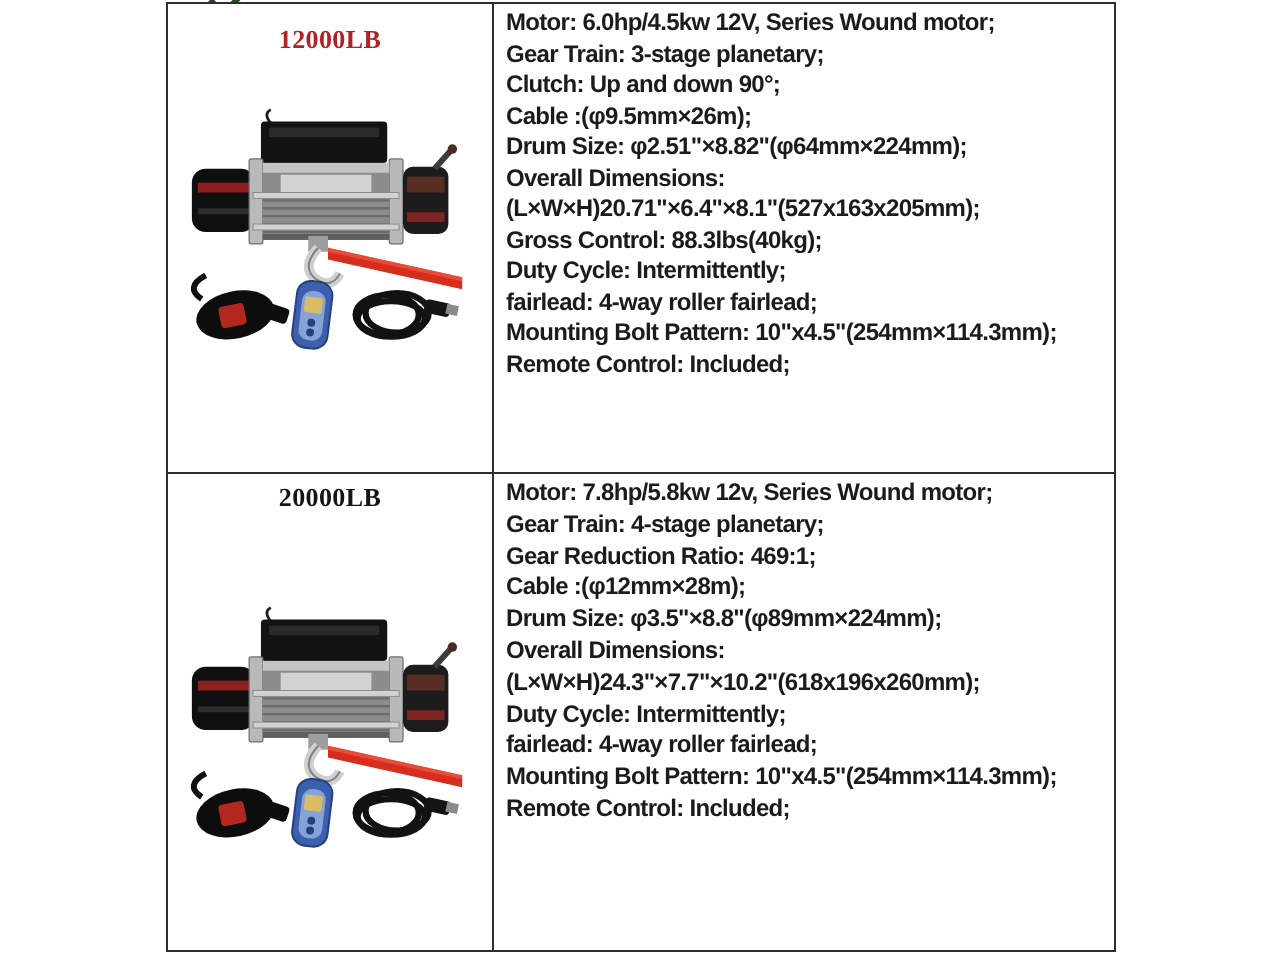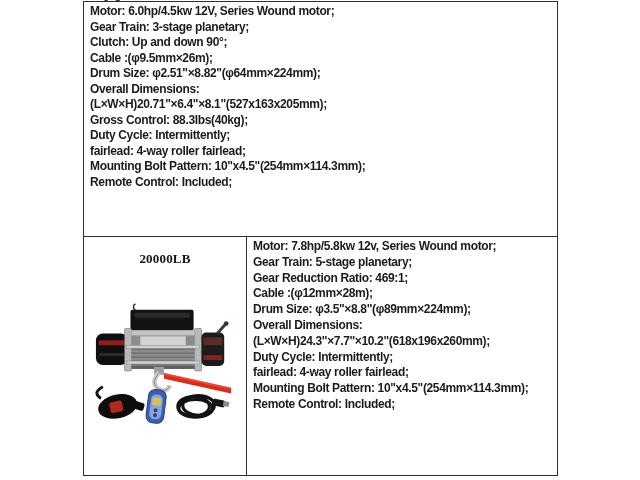--- a/index.html
+++ b/index.html
@@ -35,21 +35,21 @@
   }
   .product-label {
     display: block;
     text-align: center;
     font-family: "Liberation Serif", serif;
     font-weight: bold;
     font-size: 13px;
     letter-spacing: 0.2px;
   }
   .row-1 .product-label { margin-top: 10px; }
-  .row-2 .product-label { margin-top: 14px; }
+  .row-2 .product-label { margin-top: 4px; }
 
   .winch-img { position: absolute; left: 7px; }
   .row-1 .winch-img { top: 52px; }
   .row-2 .winch-img { top: 66px; }
 
   .cell-specs {
     flex: 1;
     padding: 2px 5px 0 6px;
     overflow: hidden;
   }
@@ -138,20 +138,26 @@
 
 <div class="stage">
 
   <svg class="green-mark" width="17" height="10" viewBox="0 0 17 10">
     <path d="M1 0 L8 7 L16 -2" fill="none" stroke="#1f4a1c" stroke-width="3"></path>
   </svg>
 
   <div class="spec-table">
 
     <div class="product-row row-1">
+      <div class="cell-image">
+        <span class="product-label" style="color:#b22222">12000LB</span>
+        <svg class="winch-img" width="148" height="122" viewBox="0 0 150 122">
+          <use href="#winch-art"></use>
+        </svg>
+      </div>
       <div class="cell-specs">
           <div class="spec-line">Motor: 6.0hp/4.5kw 12V, Series Wound motor;</div>
           <div class="spec-line">Gear Train: 3-stage planetary;</div>
           <div class="spec-line">Clutch: Up and down 90°;</div>
           <div class="spec-line">Cable :(φ9.5mm×26m);</div>
           <div class="spec-line">Drum Size: φ2.51"×8.82"(φ64mm×224mm);</div>
           <div class="spec-line">Overall Dimensions:</div>
           <div class="spec-line">(L×W×H)20.71"×6.4"×8.1"(527x163x205mm);</div>
           <div class="spec-line">Gross Control: 88.3lbs(40kg);</div>
           <div class="spec-line">Duty Cycle: Intermittently;</div>
@@ -163,21 +169,21 @@
 
     <div class="product-row row-2">
       <div class="cell-image">
         <span class="product-label" style="color:#151515">20000LB</span>
         <svg class="winch-img" width="148" height="122" viewBox="0 0 150 122">
           <use href="#winch-art"></use>
         </svg>
       </div>
       <div class="cell-specs">
           <div class="spec-line">Motor: 7.8hp/5.8kw 12v, Series Wound motor;</div>
-          <div class="spec-line">Gear Train: 5-stage planetary;</div>
+          <div class="spec-line">Gear Train: 4-stage planetary;</div>
           <div class="spec-line">Gear Reduction Ratio: 469:1;</div>
           <div class="spec-line">Cable :(φ12mm×28m);</div>
           <div class="spec-line">Drum Size: φ3.5"×8.8"(φ89mm×224mm);</div>
           <div class="spec-line">Overall Dimensions:</div>
           <div class="spec-line">(L×W×H)24.3"×7.7"×10.2"(618x196x260mm);</div>
           <div class="spec-line">Duty Cycle: Intermittently;</div>
           <div class="spec-line">fairlead: 4-way roller fairlead;</div>
           <div class="spec-line">Mounting Bolt Pattern: 10"x4.5"(254mm×114.3mm);</div>
           <div class="spec-line">Remote Control: Included;</div>
         </div>

